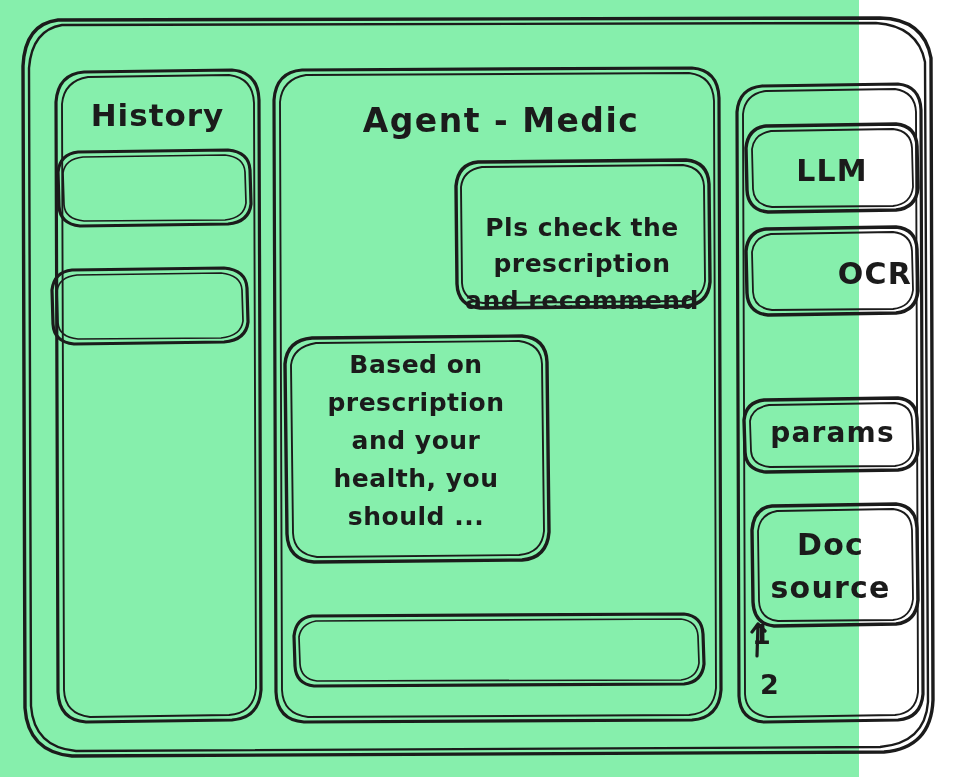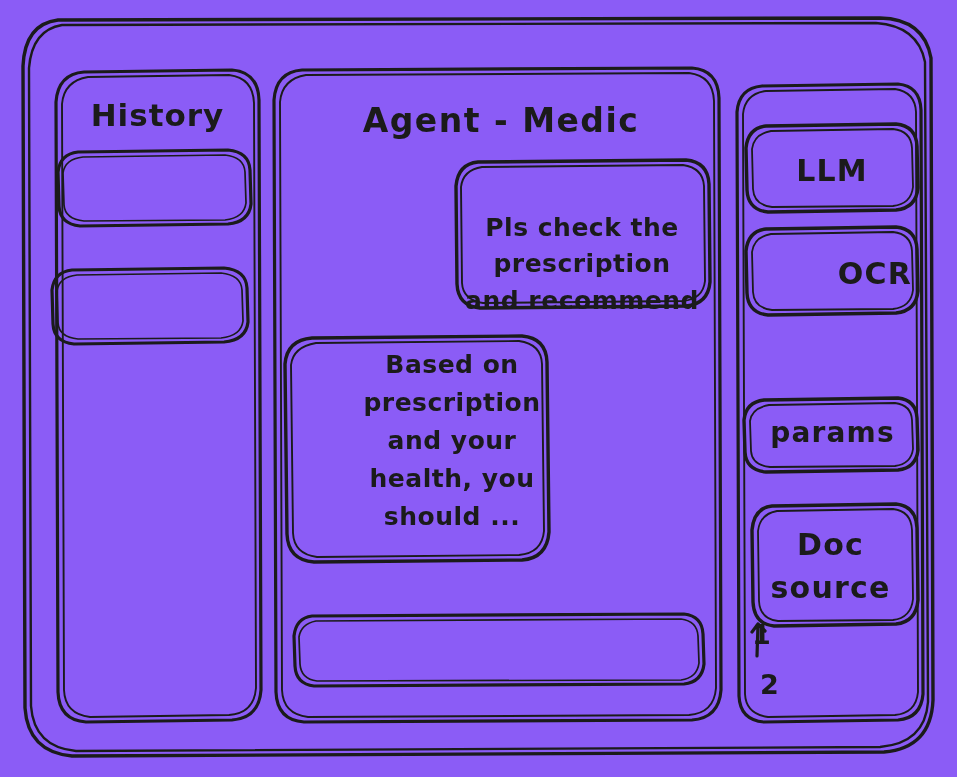--- a/index.html
+++ b/index.html
@@ -9,23 +9,23 @@
   }
   body {
     width: 957px;
     height: 777px;
     overflow: hidden;
     font-family: "DejaVu Sans", sans-serif;
   }
 
   #wireframe {
     position: relative;
-    width: 957px;
+    width: 859px;
     height: 777px;
-    background: #8b5cf6;
+    background: #86efac;
   }
 
   
   #sketch-layer {
     position: absolute;
     left: 0;
     top: 0;
     width: 957px;
     height: 777px;
     pointer-events: none;
@@ -79,21 +79,20 @@
     line-height: 1.45;
     margin-top: 40px;
   }
 
   #agent-bubble-text {
     left: 292px;
     top: 346px;
     width: 248px;
     font-size: 25px;
     line-height: 1.52;
-    padding-left: 36px;
   }
 
   #composer-input {
     left: 296px;
     top: 618px;
     width: 404px;
     height: 64px;
   }
 
   

